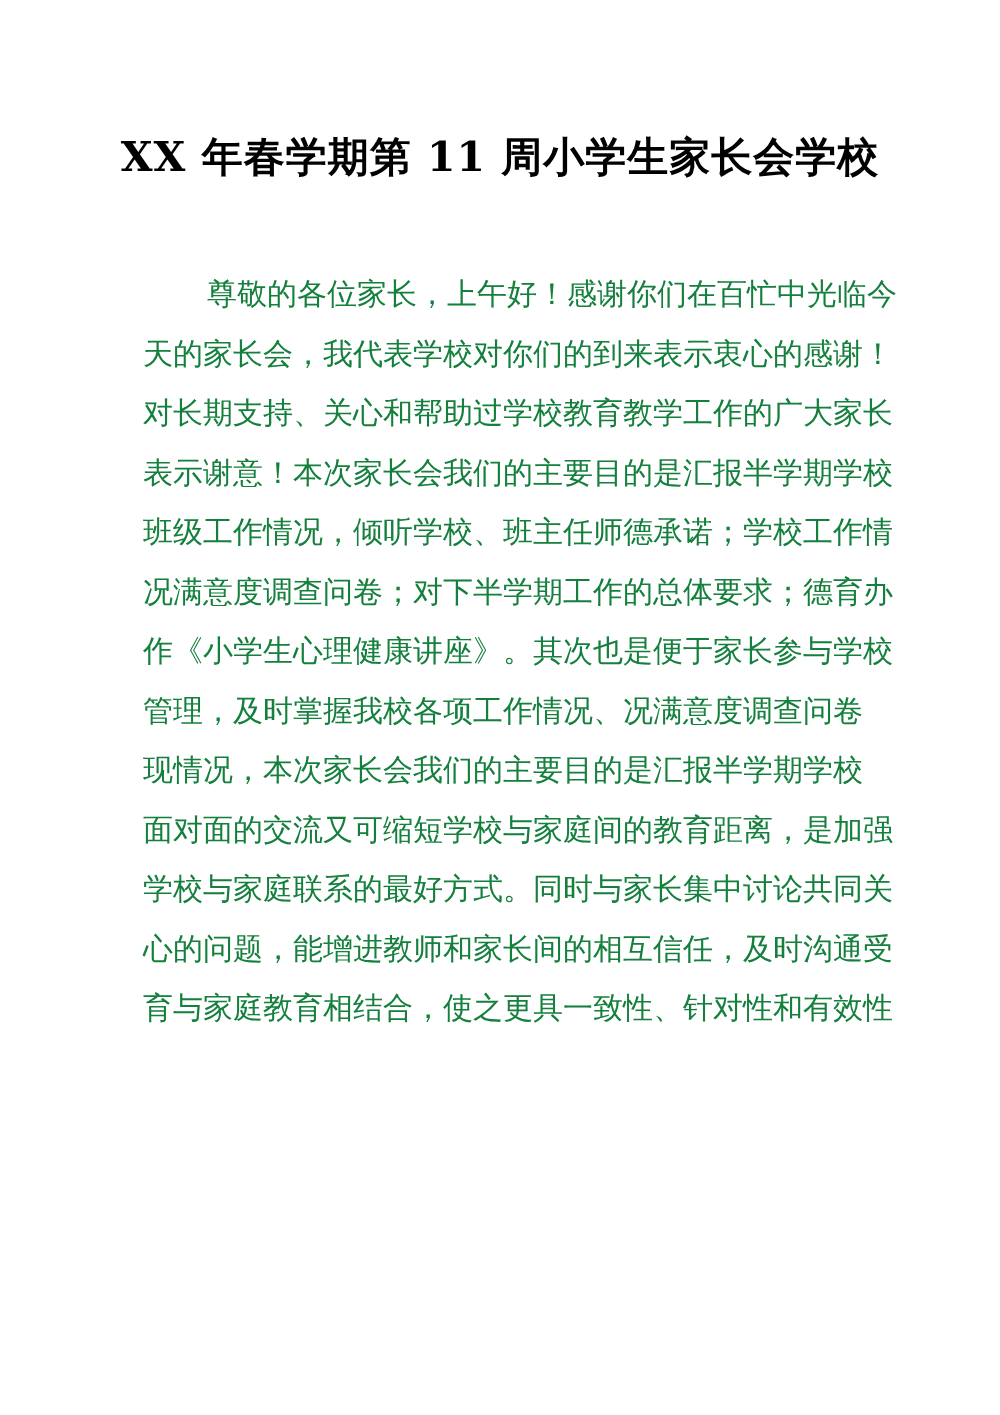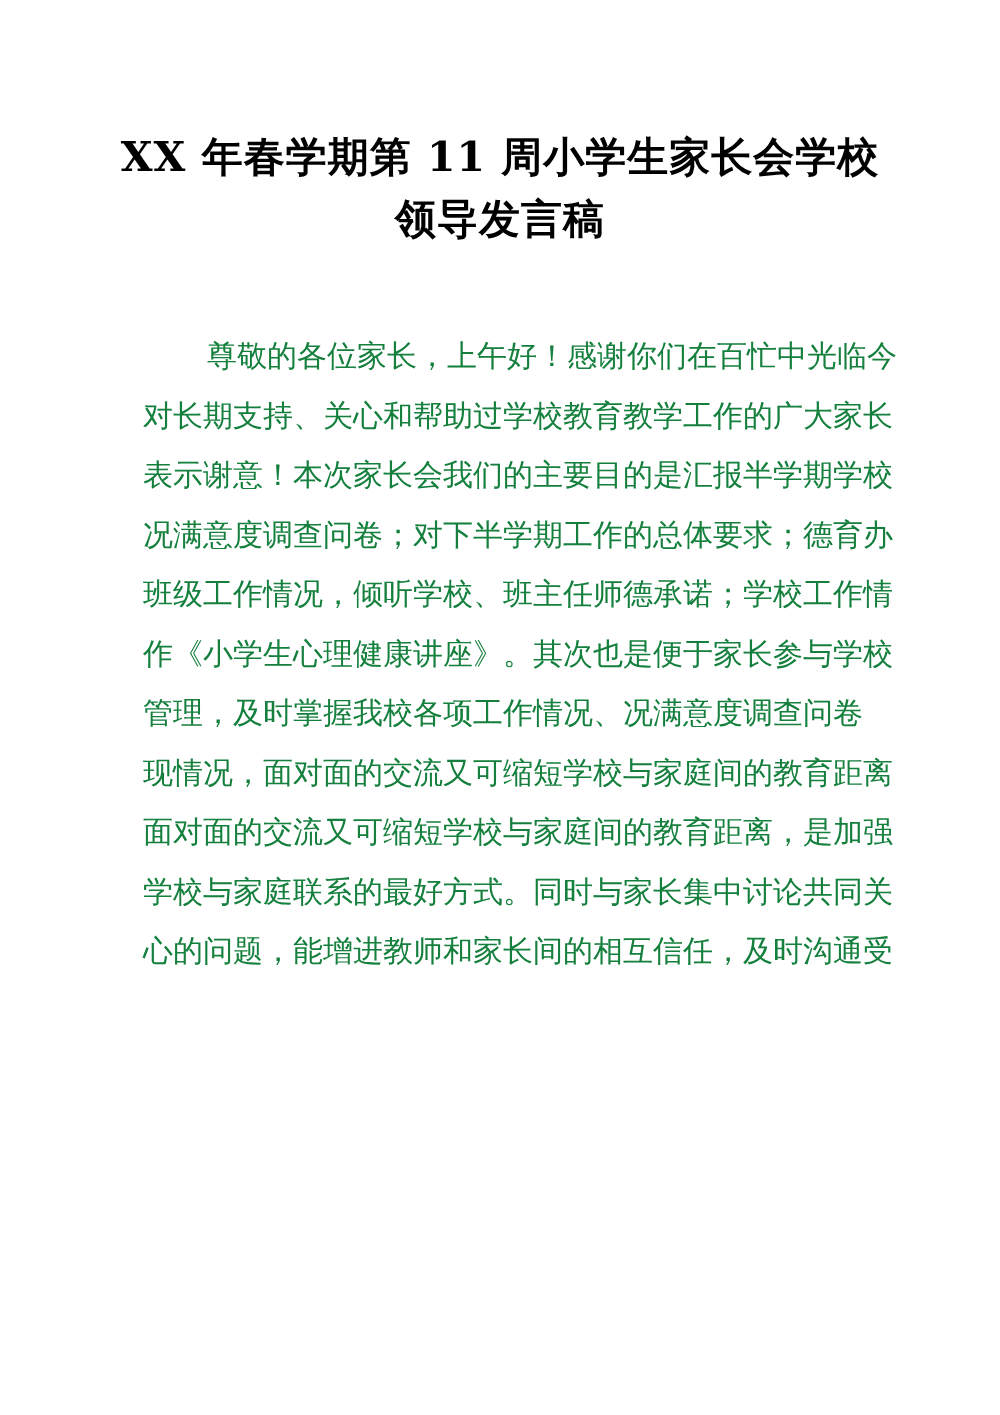--- a/index.html
+++ b/index.html
@@ -55,30 +55,31 @@
     text-indent: 64px;
   }
 </style>
 </head>
 <body>
 
 <div class="page">
 
   <h1 class="doc-title">
     <span class="title-line">XX 年春学期第 11 周小学生家长会学校</span>
-    <span class="title-line">领导发言稿</span>
   </h1>
 
   <div class="doc-body">
     <div class="body-line first-line">尊敬的各位家长，上午好！感谢你们在百忙中光临今</div>
+    <div class="body-line">天的家长会，我代表学校对你们的到来表示衷心的感谢！</div>
     <div class="body-line">对长期支持、关心和帮助过学校教育教学工作的广大家长</div>
     <div class="body-line">表示谢意！本次家长会我们的主要目的是汇报半学期学校</div>
+    <div class="body-line">班级工作情况，倾听学校、班主任师德承诺；学校工作情</div>
     <div class="body-line">况满意度调查问卷；对下半学期工作的总体要求；德育办</div>
-    <div class="body-line">班级工作情况，倾听学校、班主任师德承诺；学校工作情</div>
     <div class="body-line">作《小学生心理健康讲座》。其次也是便于家长参与学校</div>
     <div class="body-line">管理，及时掌握我校各项工作情况、况满意度调查问卷</div>
-    <div class="body-line">现情况，面对面的交流又可缩短学校与家庭间的教育距离</div>
+    <div class="body-line">现情况，本次家长会我们的主要目的是汇报半学期学校</div>
     <div class="body-line">面对面的交流又可缩短学校与家庭间的教育距离，是加强</div>
     <div class="body-line">学校与家庭联系的最好方式。同时与家长集中讨论共同关</div>
     <div class="body-line">心的问题，能增进教师和家长间的相互信任，及时沟通受</div>
+    <div class="body-line">育与家庭教育相结合，使之更具一致性、针对性和有效性</div>
   </div>
 
 </div>
 
 </body></html>

